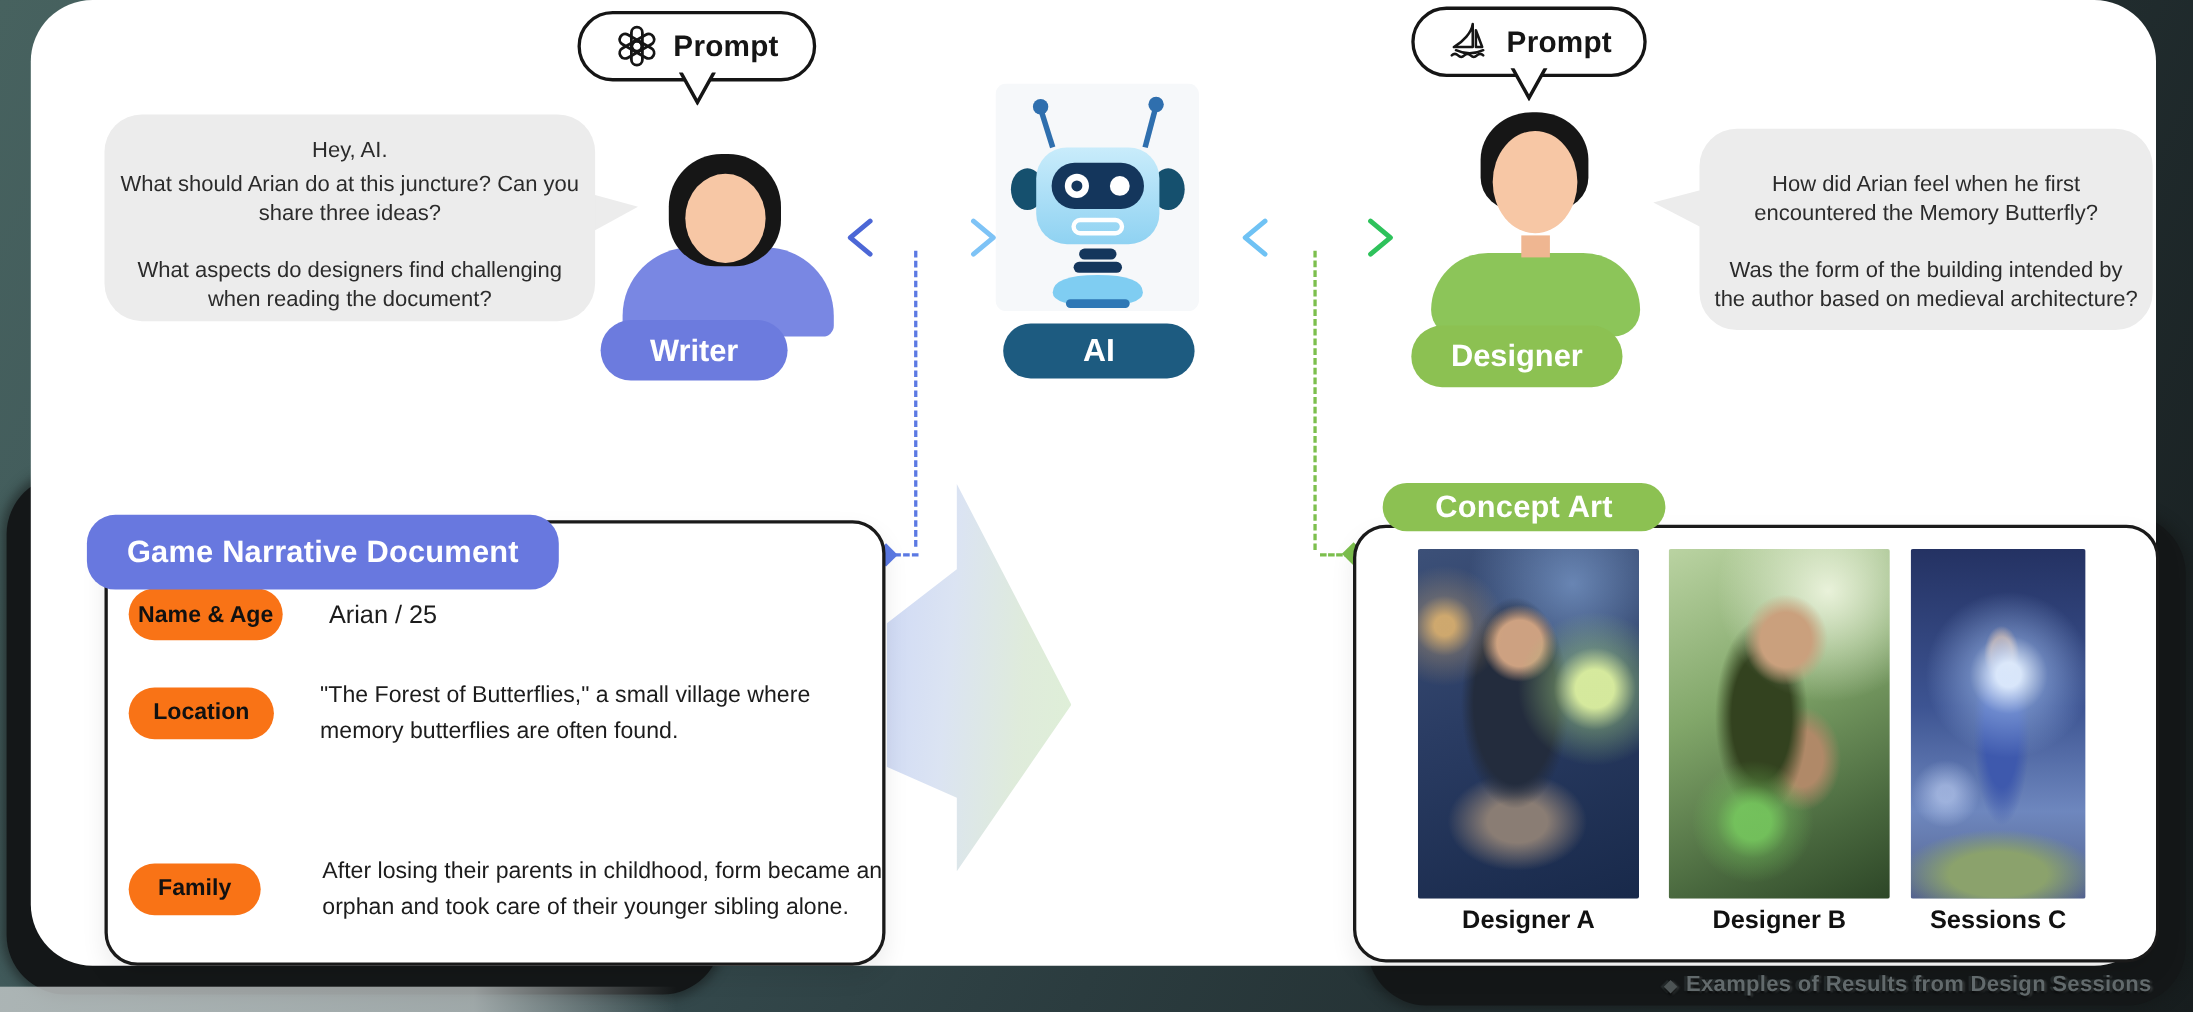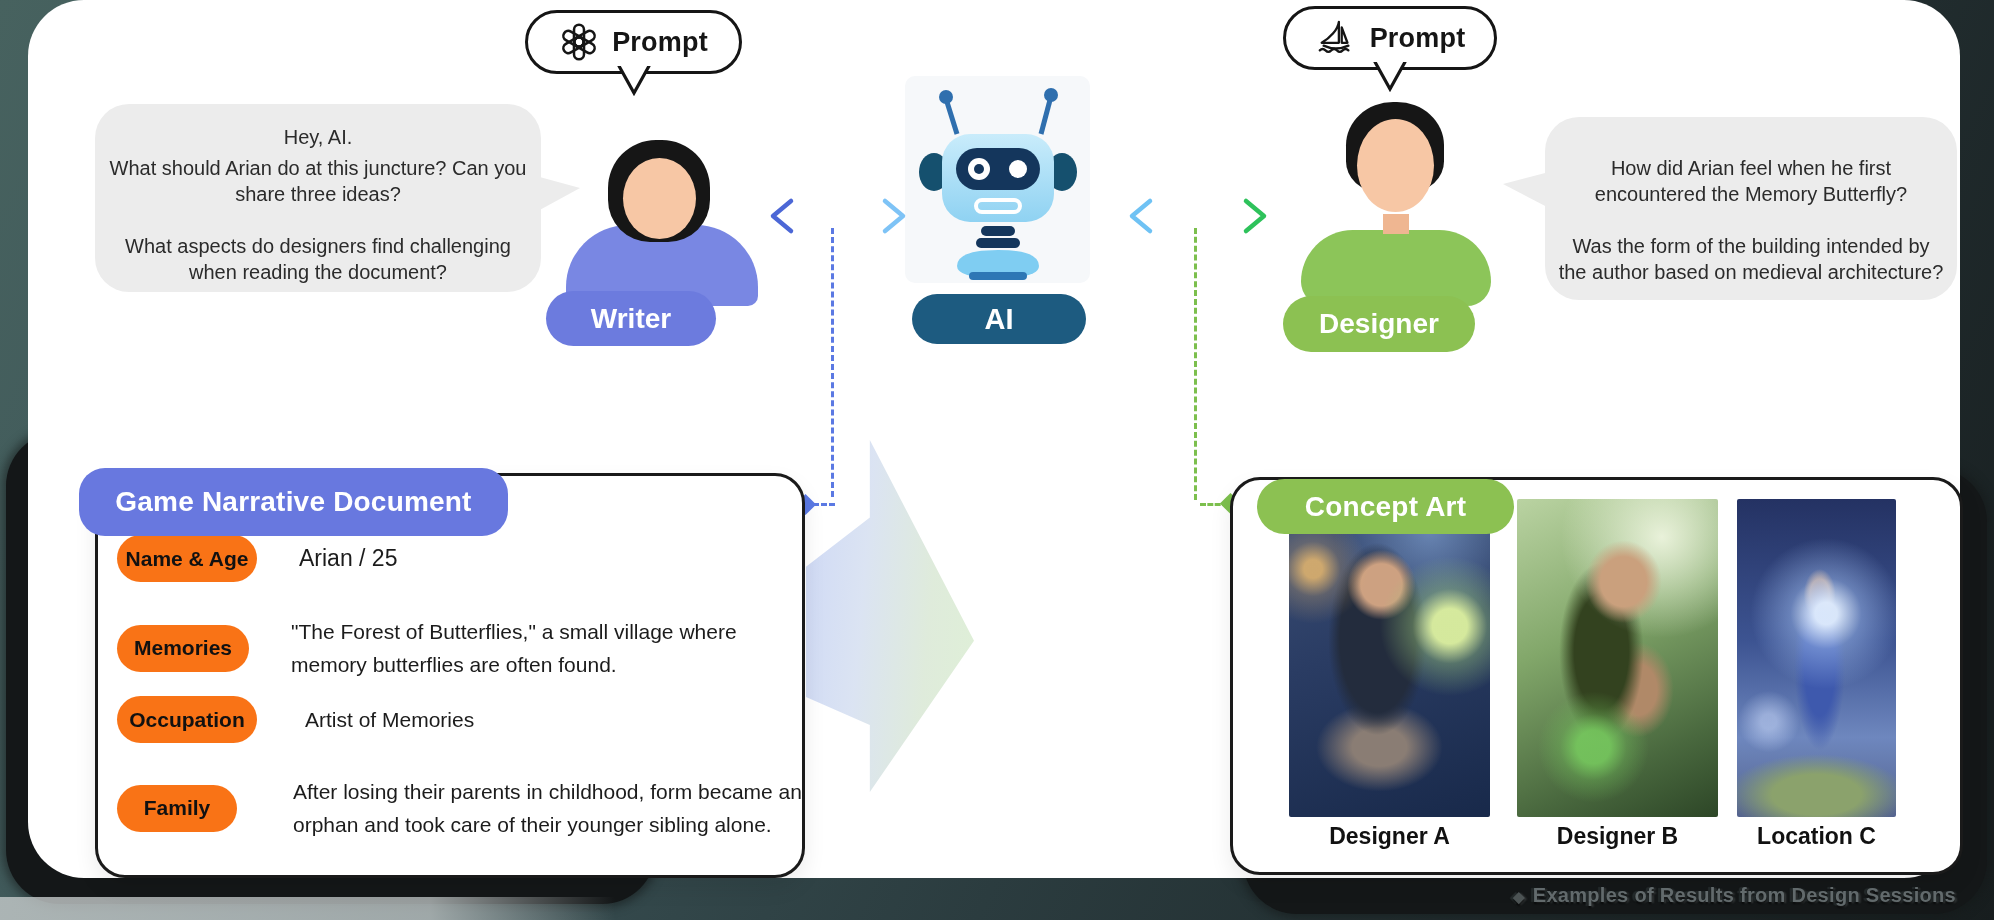--- a/index.html
+++ b/index.html
@@ -87,21 +87,21 @@
     clip-path:polygon(0% 36%, 38% 22%, 38% 0%, 100% 57%, 38% 100%, 38% 81%, 0% 73%); }
 
   
   .panel { position:absolute; background:#fff; border:3px solid #1a1a1a; border-radius:30px;
     z-index:5; box-shadow:0 10px 22px rgba(0,0,0,.08); }
   #doc-panel { left:95px; top:473px; width:710px; height:405px; }
   #concept-panel { left:1230px; top:477px; width:733px; height:398px; }
   .panel-header { position:absolute; display:flex; align-items:center; justify-content:center;
     color:#fff; font-weight:700; font-size:28px; z-index:7; letter-spacing:.2px; }
   #doc-header { left:79px; top:468px; width:429px; height:68px; background:#6878DF; border-radius:26px; }
-  #concept-header { left:1257px; top:439px; width:257px; height:55px; background:#8CC152; border-radius:28px;margin-top:40px; }
+  #concept-header { left:1257px; top:439px; width:257px; height:44px; background:#8CC152; border-radius:28px; }
 
   
   .doc-row { position:absolute; left:19px; display:flex; align-items:center; }
   .field-pill { height:47px; background:#f97316; border-radius:24px; display:flex;
     align-items:center; justify-content:center; font-weight:700; font-size:21px; color:#111;
     flex:0 0 auto; }
   .field-value { margin-left:42px; font-size:21px; color:#1c1c1c; line-height:33px; }
   #row-0 { top:59px; }  #row-0 .field-pill { width:140px; }
   #row-1 { top:139px; } #row-1 .field-pill { width:132px; } #row-1 .field-value { width:460px; }
   #row-2 { top:220px; } #row-2 .field-pill { width:140px; } #row-2 .field-value { margin-left:48px; }
@@ -284,41 +284,37 @@
   <div id="dash-green-v" class="dash-v"></div>
   <div id="dash-green-h" class="dash-h"></div>
   <div id="diamond-green" class="diamond"></div>
 
   <div id="doc-panel" class="panel">
     <div id="row-0" class="doc-row">
       <div class="field-pill">Name &amp; Age</div>
       <div class="field-value" style="font-size:23px;">Arian / 25</div>
     </div>
     <div id="row-1" class="doc-row">
-      <div class="field-pill">Memories</div>
+      <div class="field-pill">Location</div>
       <div class="field-value">"The Forest of Butterflies," a small village where memory butterflies are often found.</div>
-    </div>
-    <div id="row-2" class="doc-row">
-      <div class="field-pill">Occupation</div>
-      <div class="field-value">Artist of Memories</div>
     </div>
     <div id="row-3" class="doc-row">
       <div class="field-pill">Family</div>
       <div class="field-value">After losing their parents in childhood, form became an orphan and took care of their younger sibling alone.</div>
     </div>
   </div>
   <div id="doc-header" class="panel-header">
     <span>Game Narrative Document</span>
   </div>
 
   <div id="concept-panel" class="panel">
     <div id="art-a" class="art"></div>
     <div id="art-b" class="art"></div>
     <div id="art-c" class="art"></div>
     <div id="label-a" class="art-label">Designer A</div>
     <div id="label-b" class="art-label">Designer B</div>
-    <div id="label-c" class="art-label">Location C</div>
+    <div id="label-c" class="art-label">Sessions C</div>
   </div>
   <div id="concept-header" class="panel-header">
     <span>Concept Art</span>
   </div>
 
 </div>
 
 </body></html>

